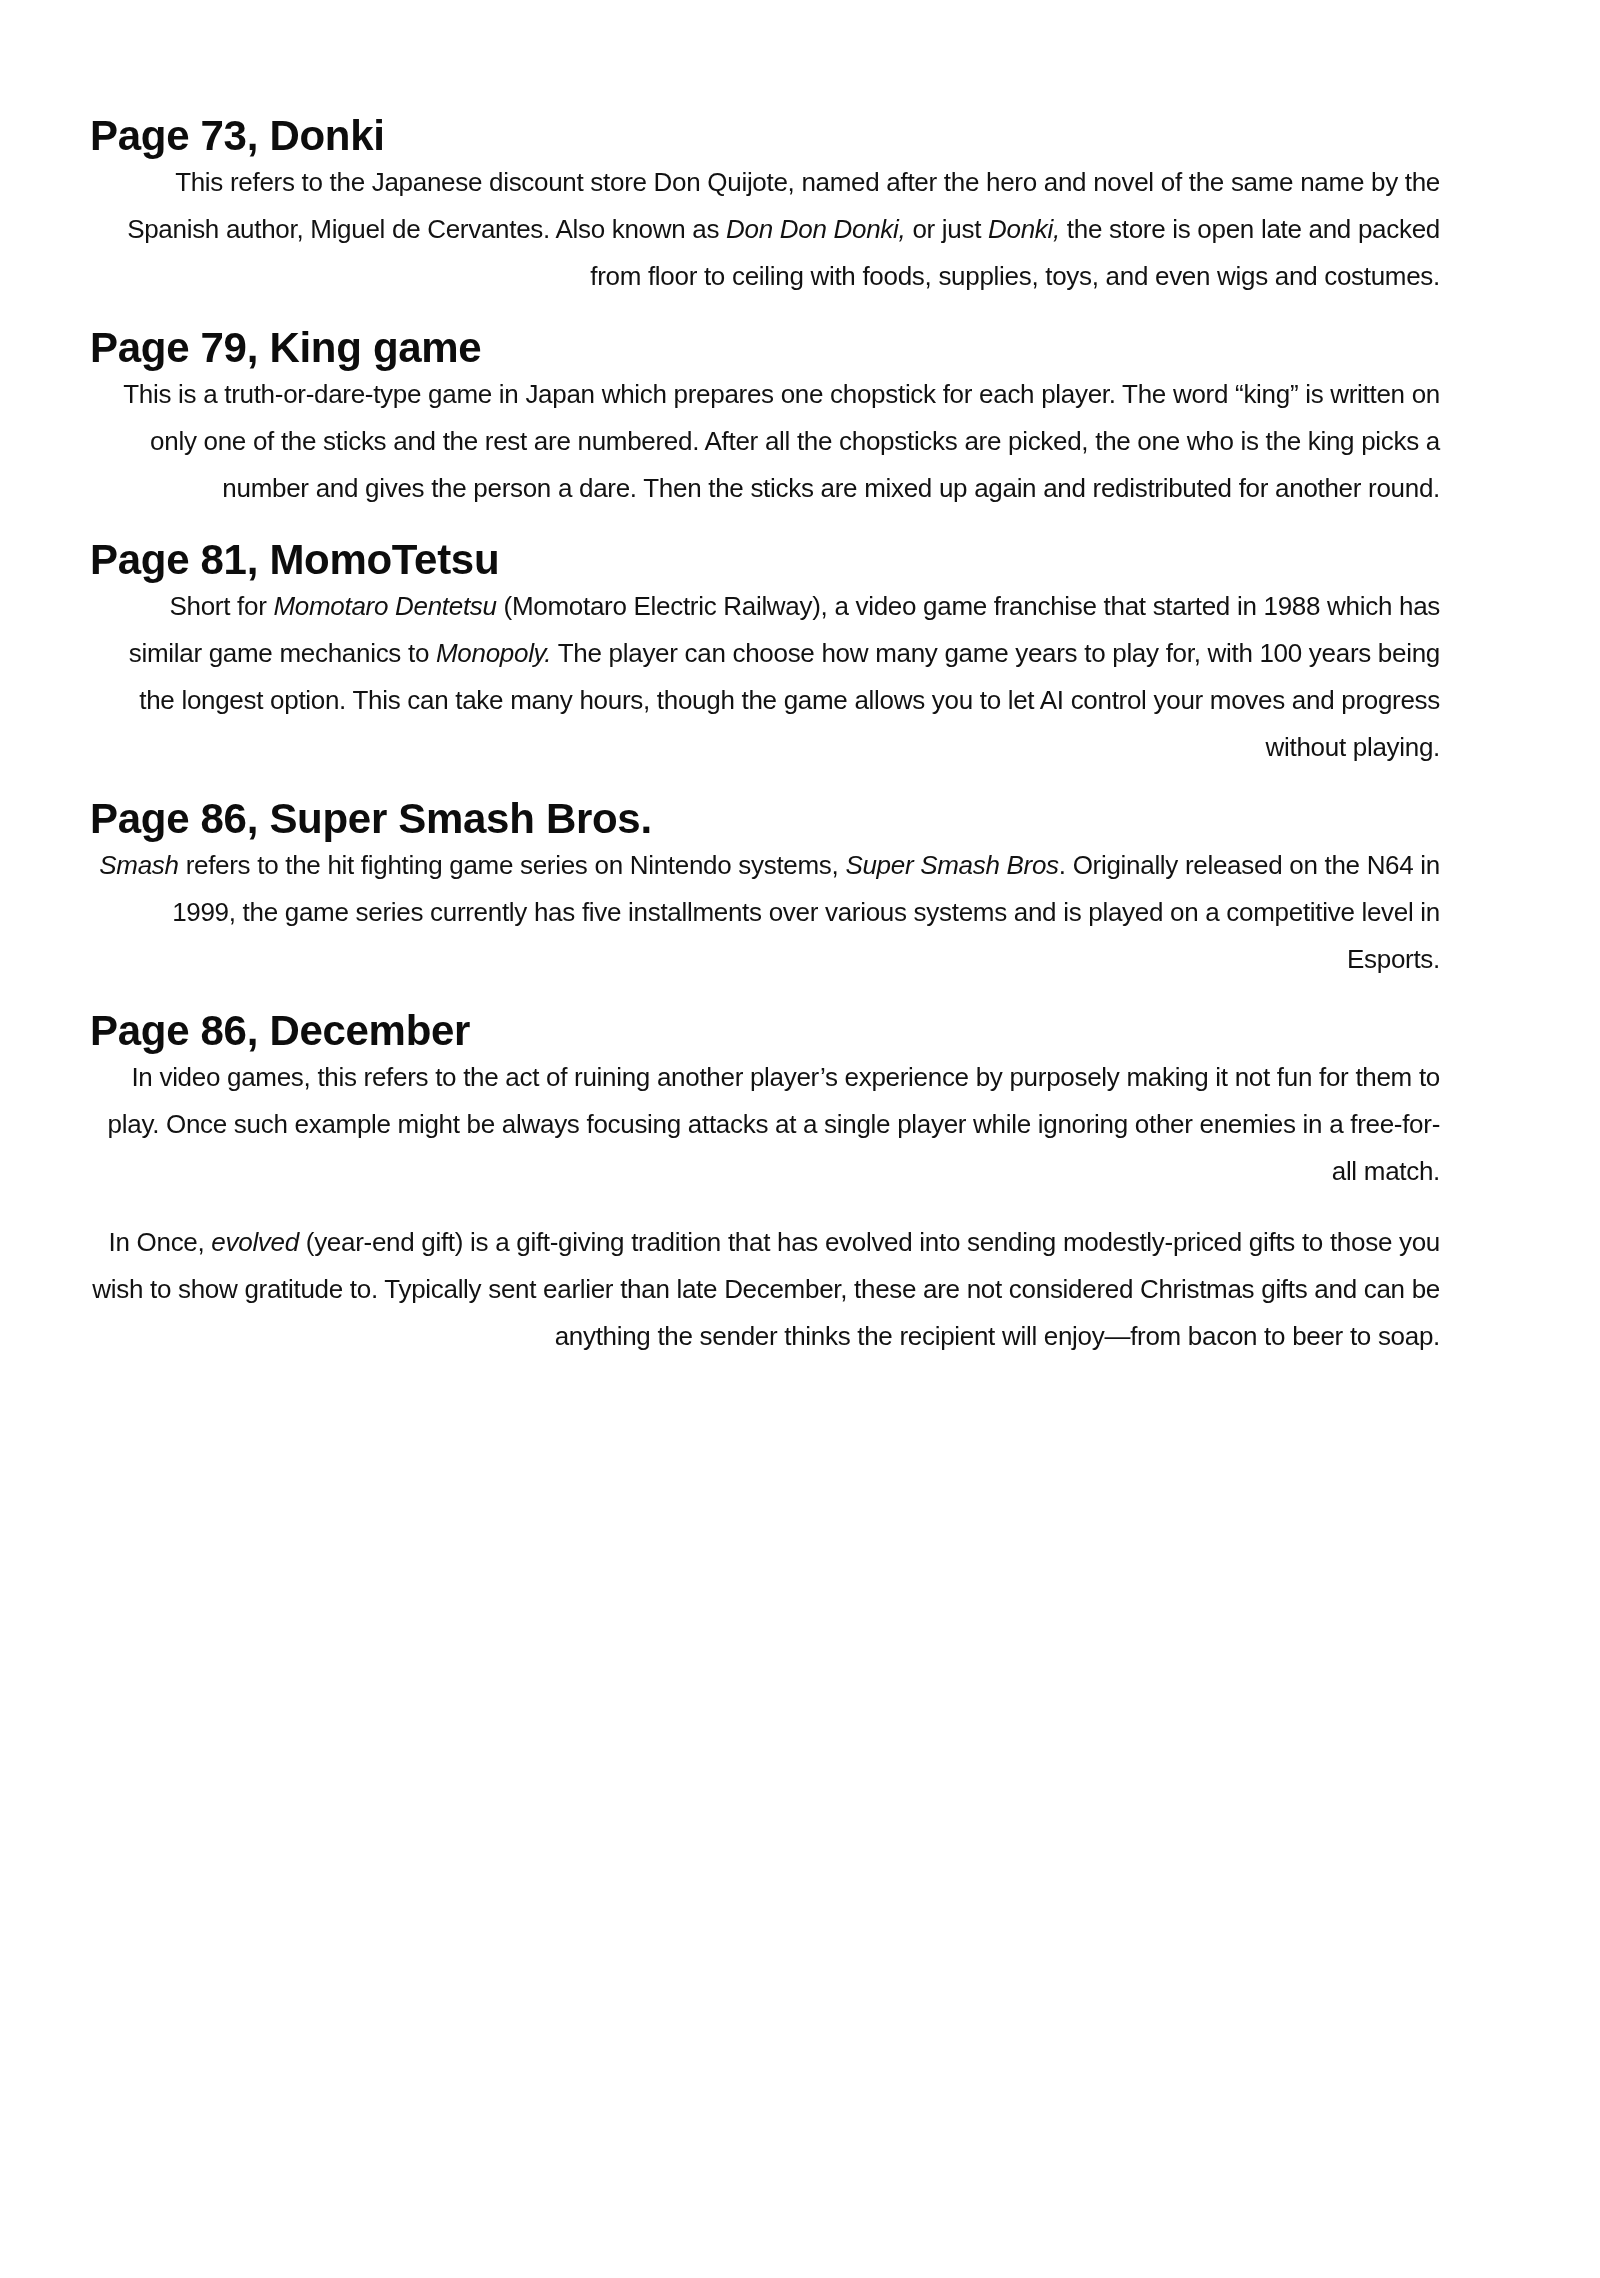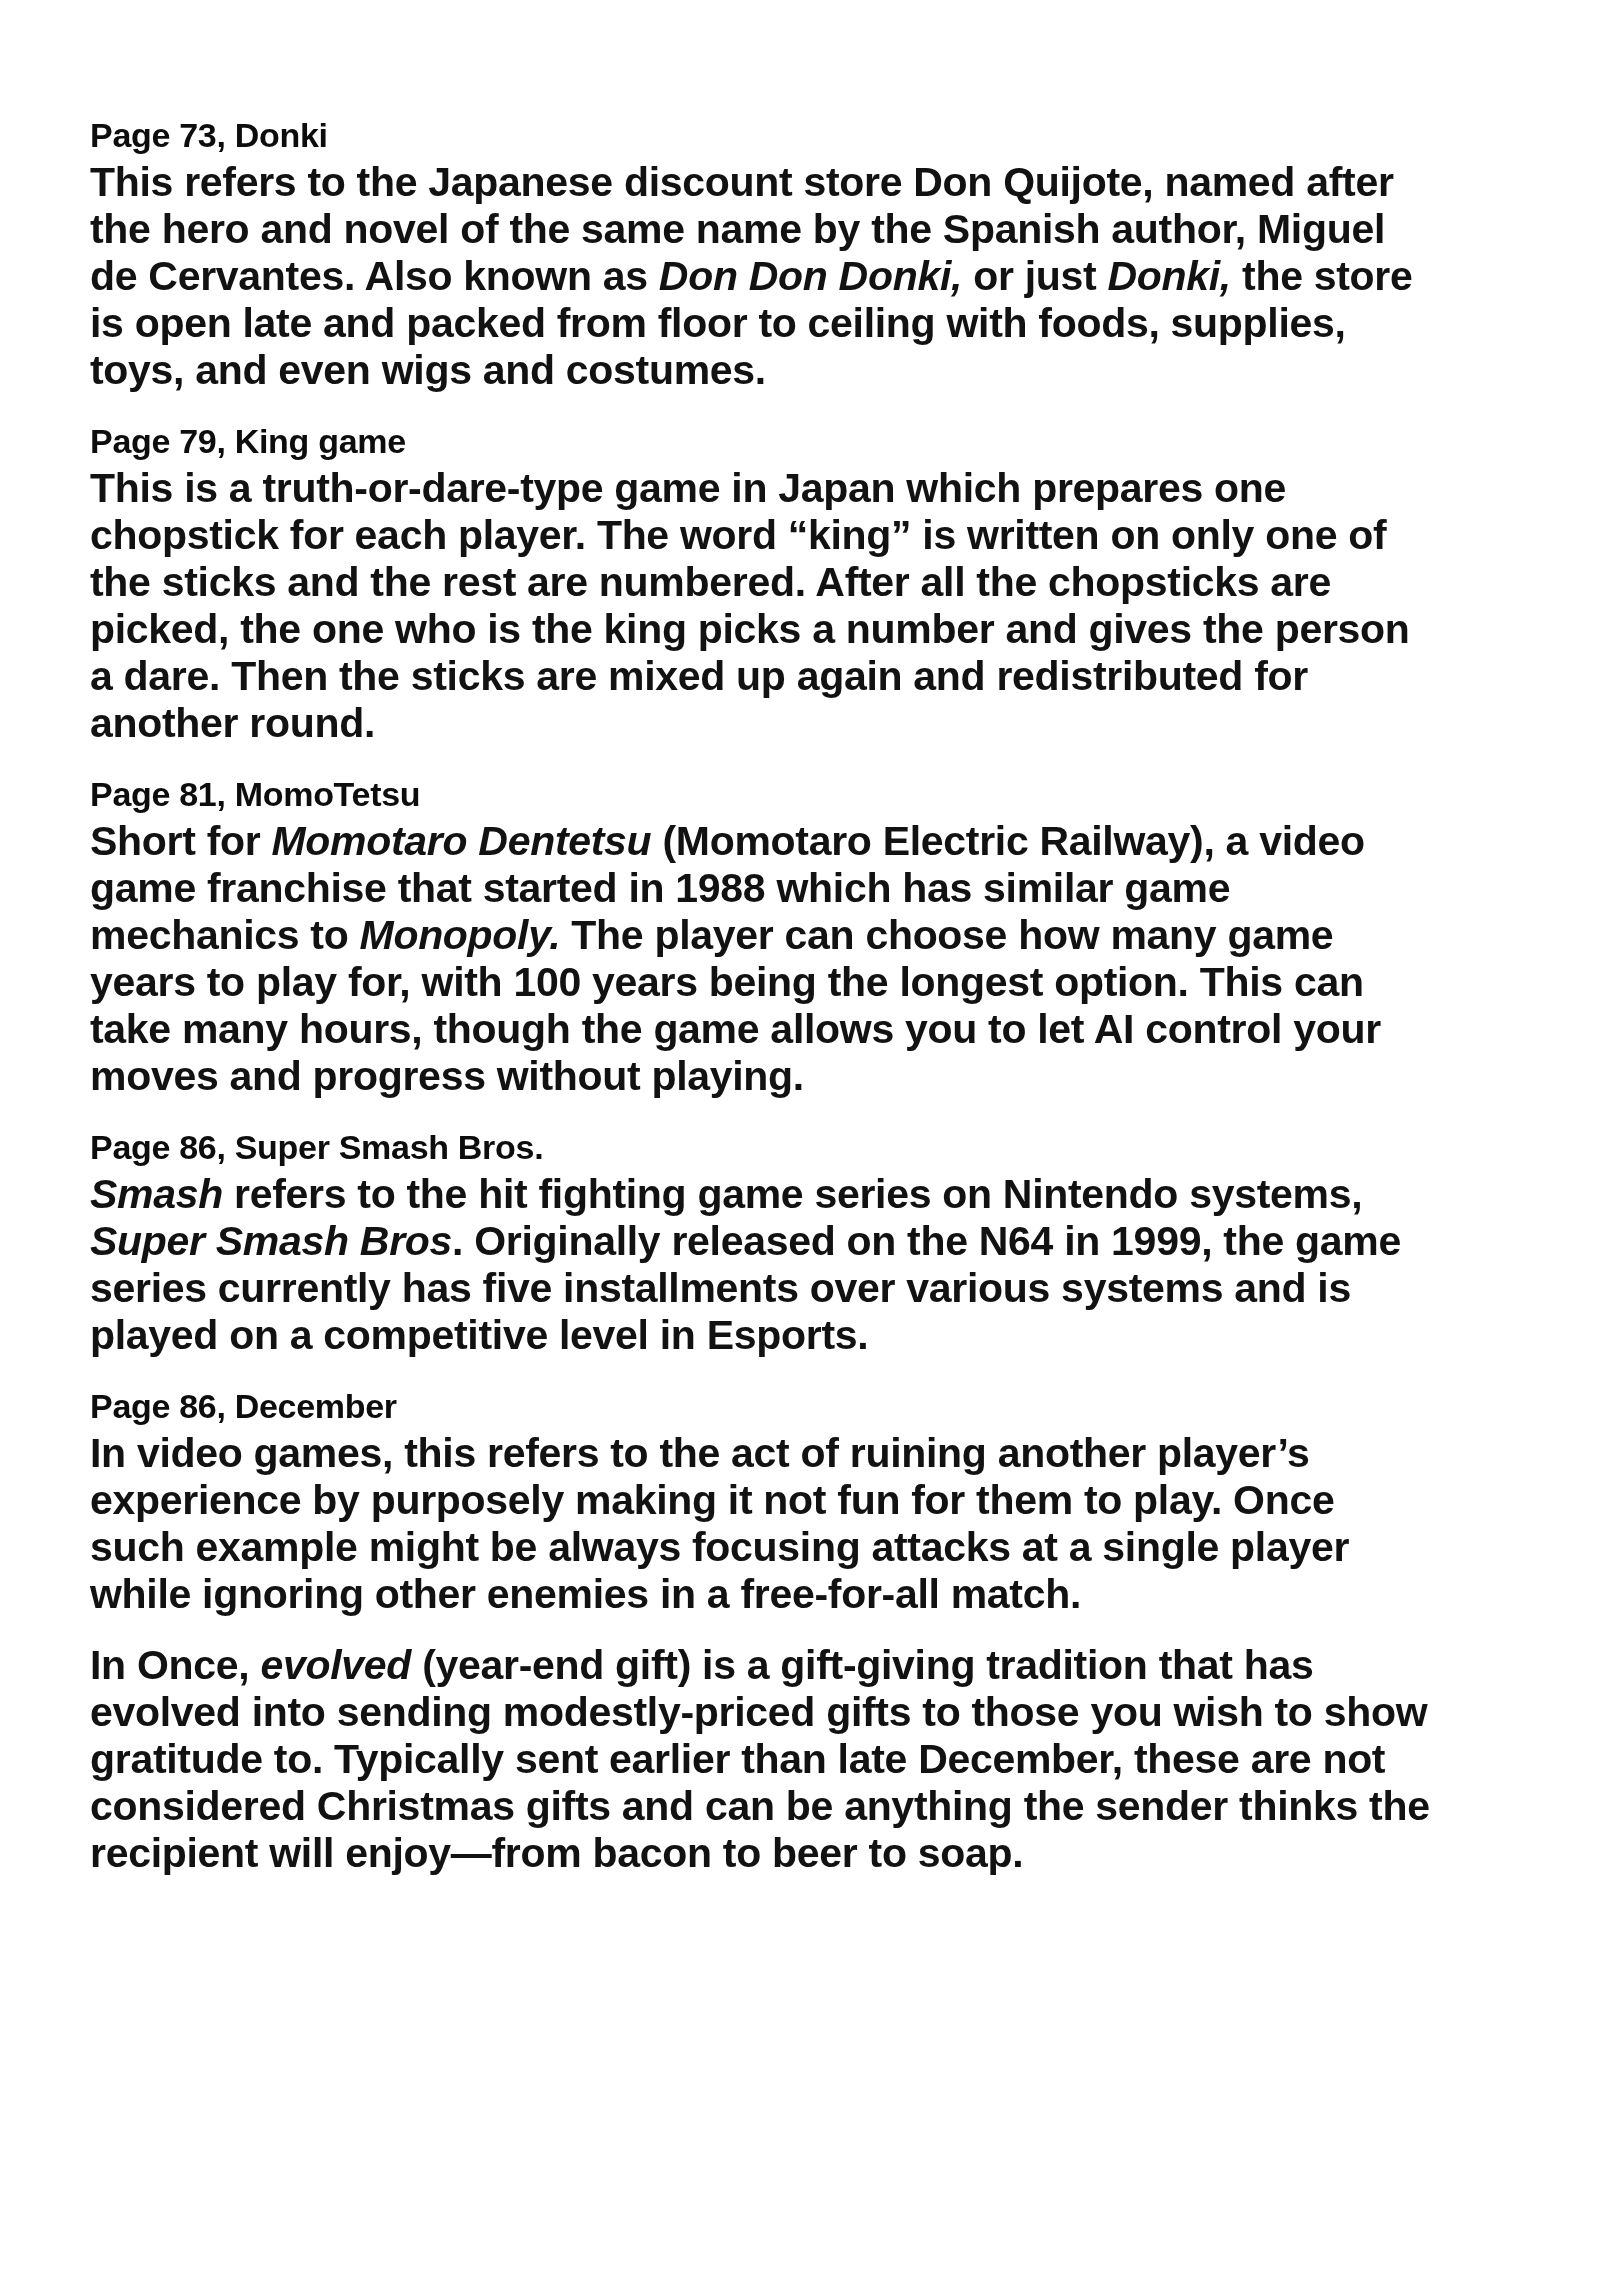--- a/index.html
+++ b/index.html
@@ -14,33 +14,34 @@
     background: #ffffff;
     padding: 112px 160px 0 90px;
     overflow: hidden;
   }
   .note-section {
     margin-top: 24px;
     color: #121212;
   }
   .note-section:first-child { margin-top: 0; }
   .note-heading {
-    font-size: 34px;
+    font-size: 42px;
     line-height: 47px;
     font-weight: bold;
     letter-spacing: -0.3px;
     color: #0d0d0d;
   }
   .note-body {
-    font-size: 41px;
+    font-size: 26px;
     line-height: 47px;
-    font-weight: bold;
+    font-weight: normal;
     letter-spacing: -0.3px;
     max-width: 1352px;
     color: #121212;
+    text-align: right;
   }
   .note-body em { font-style: italic; }
 </style>
 </head>
 <body>
 
 <div class="page" style="background: rgb(255, 255, 255);">
     <section class="note-section">
       <h2 class="note-heading">Page 73, Donki</h2>
       <p class="note-body"><span>This refers to the Japanese discount store Don Quijote, named after the hero and novel of the same name by the Spanish author, Miguel de Cervantes. Also known as </span><em>Don Don Donki,</em><span> or just </span><em>Donki,</em><span> the store is open late and packed from floor to ceiling with foods, supplies, toys, and even wigs and costumes.</span></p>

